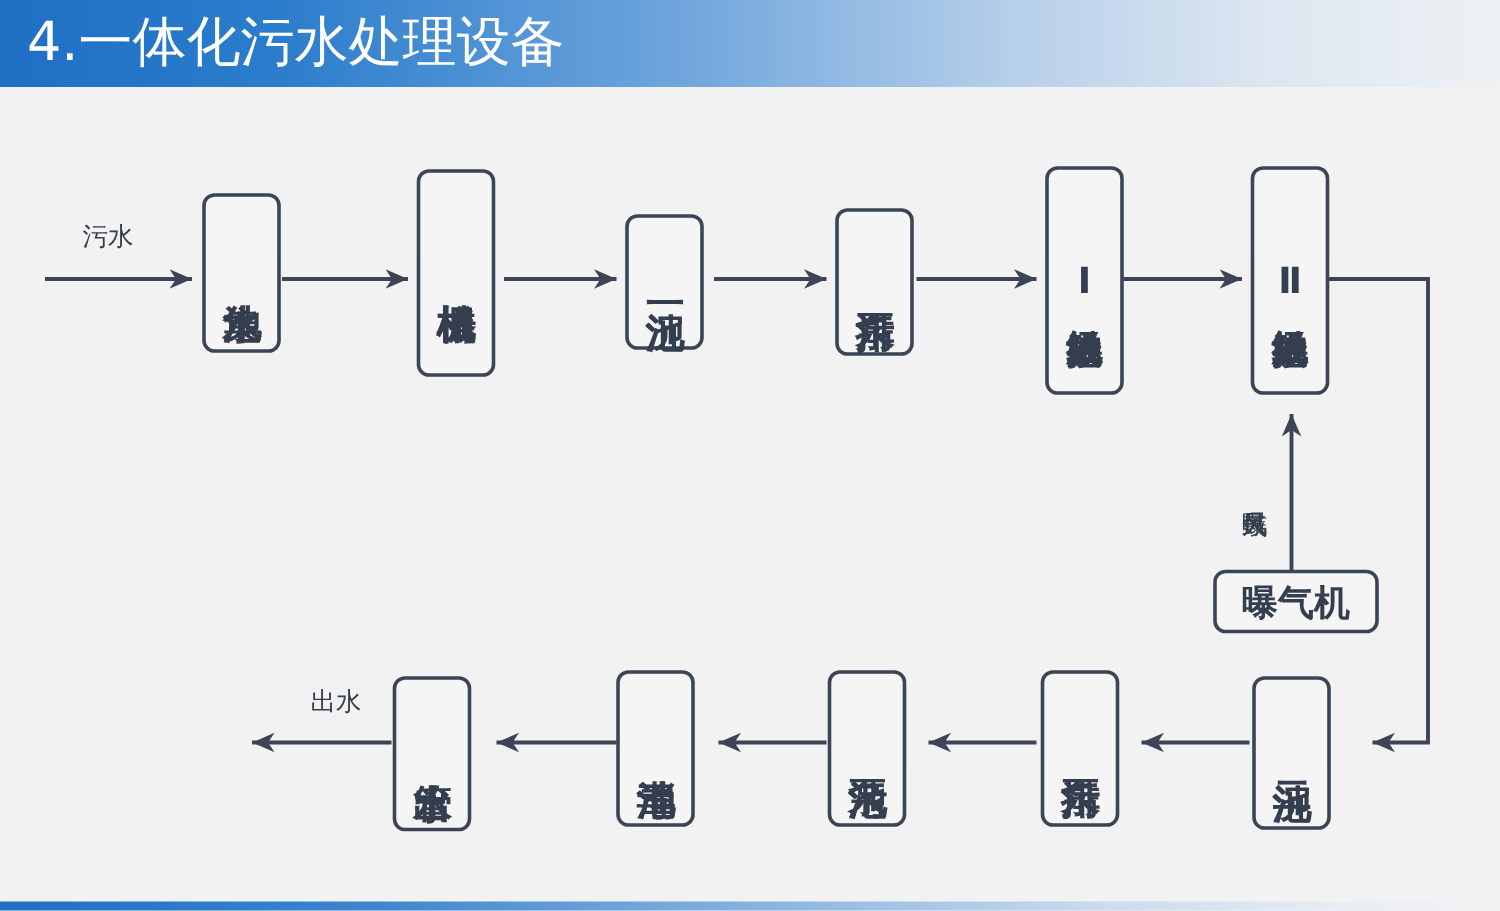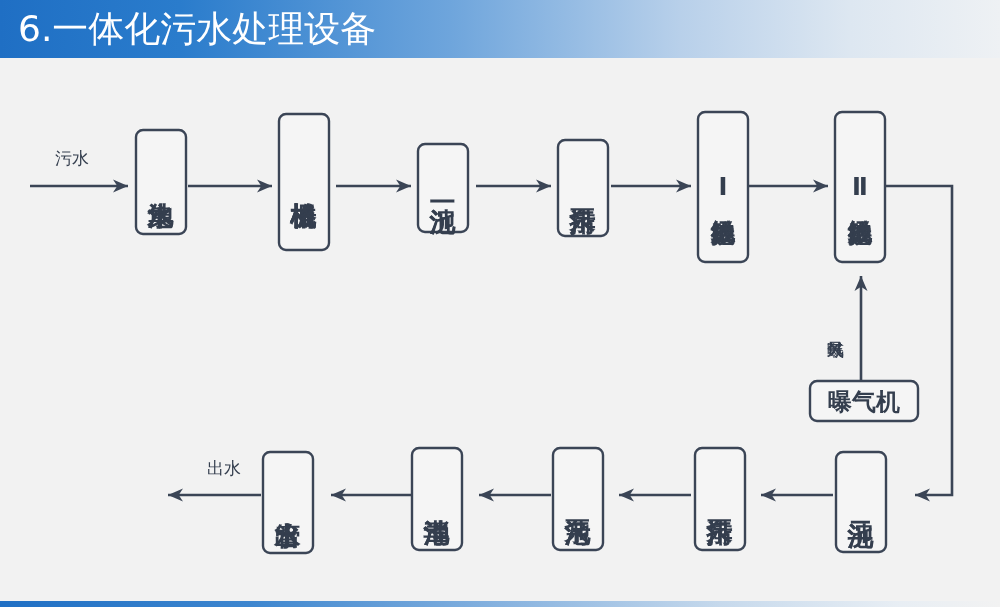--- a/index.html
+++ b/index.html
@@ -49,21 +49,21 @@
   }
   .conn{stroke:#3b4556;stroke-width:2.6;fill:none;}
   .arrowhead{fill:#3b4556;}
 </style>
 </head>
 <body>
 
 <div id="slide">
 
   <div class="header-bar">
-    <div class="header-title">6.一体化污水处理设备</div>
+    <div class="header-title">4.一体化污水处理设备</div>
   </div>
 
   <svg id="flow" viewBox="0 0 1000 543">
     <defs>
 
       <marker id="ah-r" markerWidth="16" markerHeight="14" refX="15" refY="7" orient="0" markerUnits="userSpaceOnUse">
         <path class="arrowhead" d="M15,7 L0,13.5 L4.3,7 L0,0.5 Z"></path>
       </marker>
       <marker id="ah-l" markerWidth="16" markerHeight="14" refX="1" refY="7" orient="0" markerUnits="userSpaceOnUse">
         <path class="arrowhead" d="M1,7 L16,13.5 L11.7,7 L16,0.5 Z"></path>

